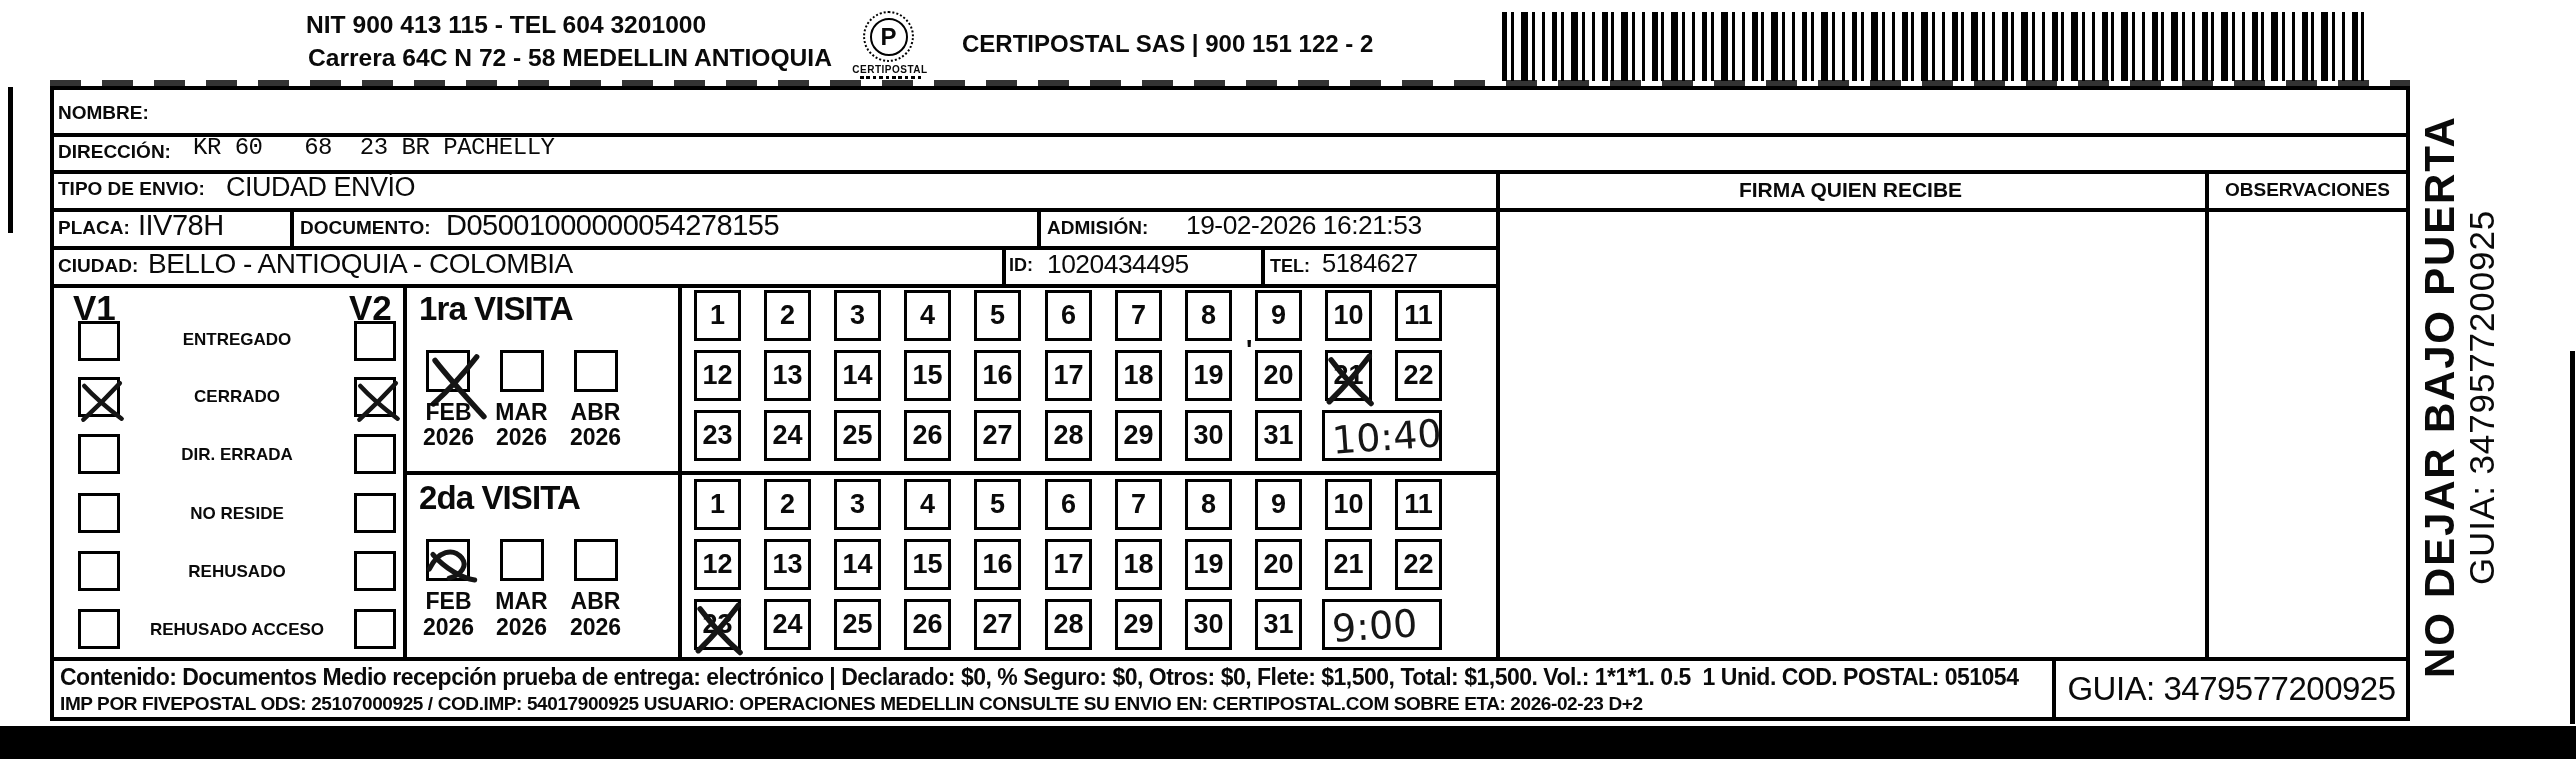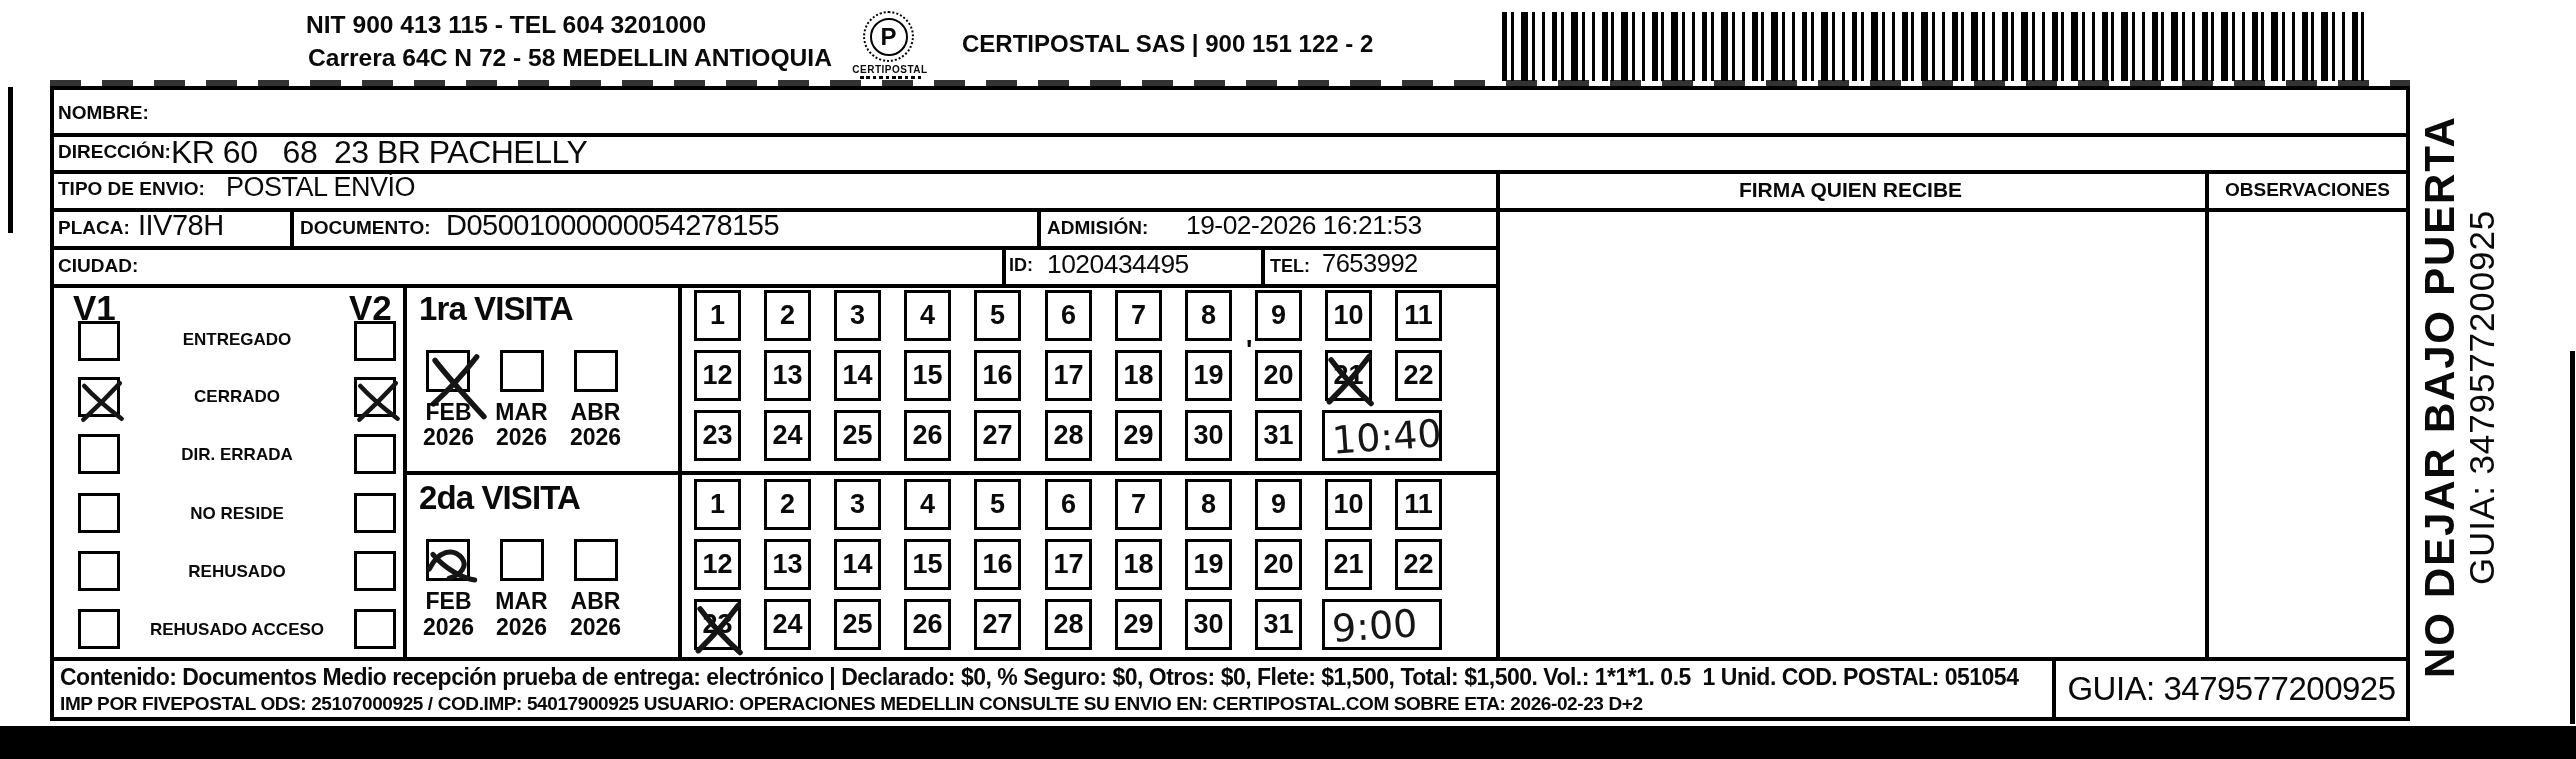--- a/index.html
+++ b/index.html
@@ -79,40 +79,41 @@
   <div class="vline" style="left:1261px;top:246px;height:38px;"></div>
   <div class="vline" style="left:403px;top:284px;height:373px;"></div>
   <div class="vline" style="left:678px;top:284px;height:373px;"></div>
   <div class="vline" style="left:1496px;top:170px;height:487px;"></div>
   <div class="vline" style="left:2205px;top:170px;height:487px;"></div>
   <div class="vline" style="left:2052px;top:657px;height:63px;"></div>
 
   <span class="abs lbl" style="left:58px;top:102px;">NOMBRE:</span>
 
   <span class="abs lbl" style="left:58px;top:141px;">DIRECCIÓN:</span>
-  <span class="abs val" style="left:171px;top:134px;font-size:32px;">KR 60   68  23 BR PACHELLY</span>
+  <span class="abs val" style="left:193px;top:134px;font-size:24px;font-family:Liberation Mono, monospace;">KR 60   68  23 BR PACHELLY</span>
 
   <span class="abs lbl" style="left:58px;top:178px;">TIPO DE ENVIO:</span>
-  <span class="abs val" style="left:226px;top:172px;font-size:27px;">POSTAL ENVÍO</span>
+  <span class="abs val" style="left:226px;top:172px;font-size:27px;">CIUDAD ENVÍO</span>
 
   <span class="abs" style="left:1496px;top:178px;width:709px;text-align:center;font-weight:bold;font-size:21px;">FIRMA QUIEN RECIBE</span>
   <span class="abs" style="left:2205px;top:179px;width:205px;text-align:center;font-weight:bold;font-size:19px;">OBSERVACIONES</span>
 
   <span class="abs lbl" style="left:58px;top:217px;">PLACA:</span>
   <span class="abs val" style="left:138px;top:209px;">IIV78H</span>
   <span class="abs lbl" style="left:300px;top:217px;">DOCUMENTO:</span>
   <span class="abs val" style="left:446px;top:209px;">D05001000000054278155</span>
   <span class="abs lbl" style="left:1047px;top:217px;">ADMISIÓN:</span>
   <span class="abs val" style="left:1186px;top:210px;font-size:26.4px;">19-02-2026 16:21:53</span>
 
   <span class="abs lbl" style="left:58px;top:255px;">CIUDAD:</span>
+  <span class="abs val" style="left:148px;top:248px;font-size:28px;">BELLO - ANTIOQUIA - COLOMBIA</span>
   <span class="abs lbl" style="left:1009px;top:255px;font-size:18px;">ID:</span>
   <span class="abs val" style="left:1047px;top:249px;font-size:26.4px;">1020434495</span>
   <span class="abs lbl" style="left:1270px;top:256px;font-size:18px;">TEL:</span>
-  <span class="abs val" style="left:1322px;top:249px;font-size:25.5px;">7653992</span>
+  <span class="abs val" style="left:1322px;top:249px;font-size:25.5px;">5184627</span>
 
   <span class="v-head" style="left:73px;top:288px;">V1</span>
   <span class="v-head" style="left:349px;top:288px;">V2</span>
 
   <div class="checkbox" style="left:78px;top:321px;"></div>
   <span class="status-label" style="top:330px;">ENTREGADO</span>
   <div class="checkbox" style="left:354px;top:321px;"></div>
 
   <div class="checkbox" style="left:78px;top:377px;">
       <svg viewBox="0 0 58 56" style="position:absolute;left:-5.5px;top:-5.5px;width:53px;height:51px;overflow:visible;">

